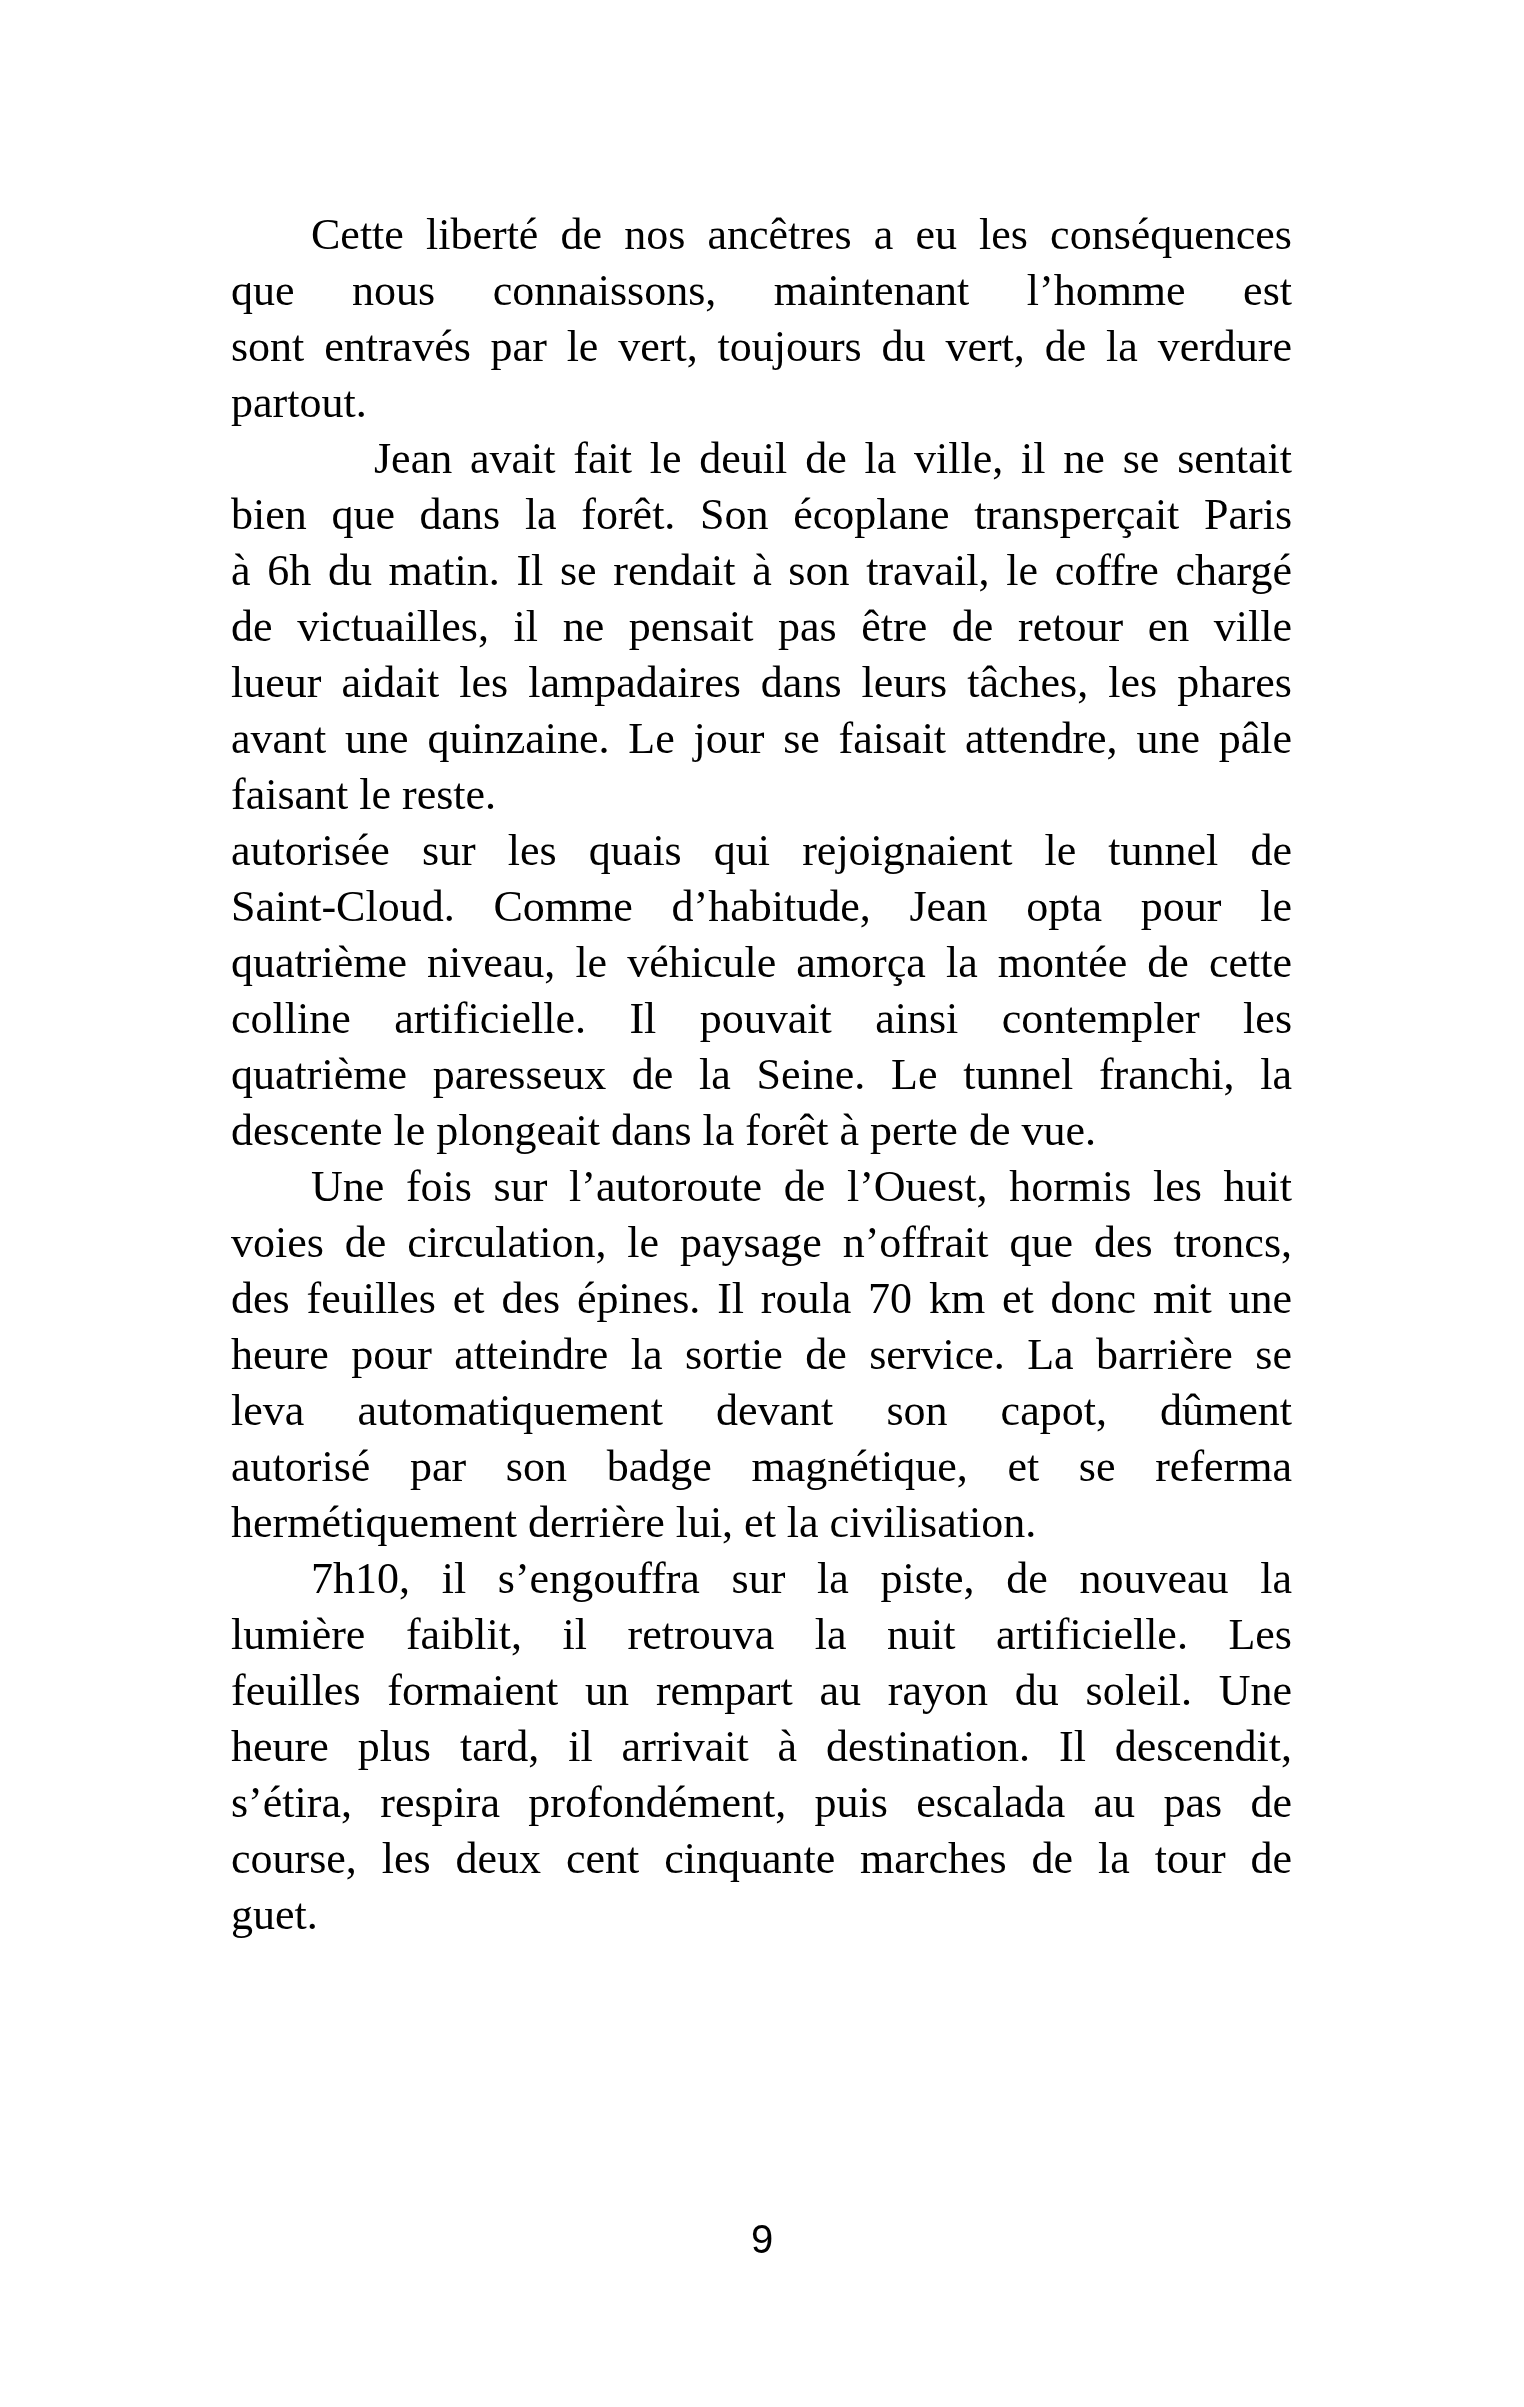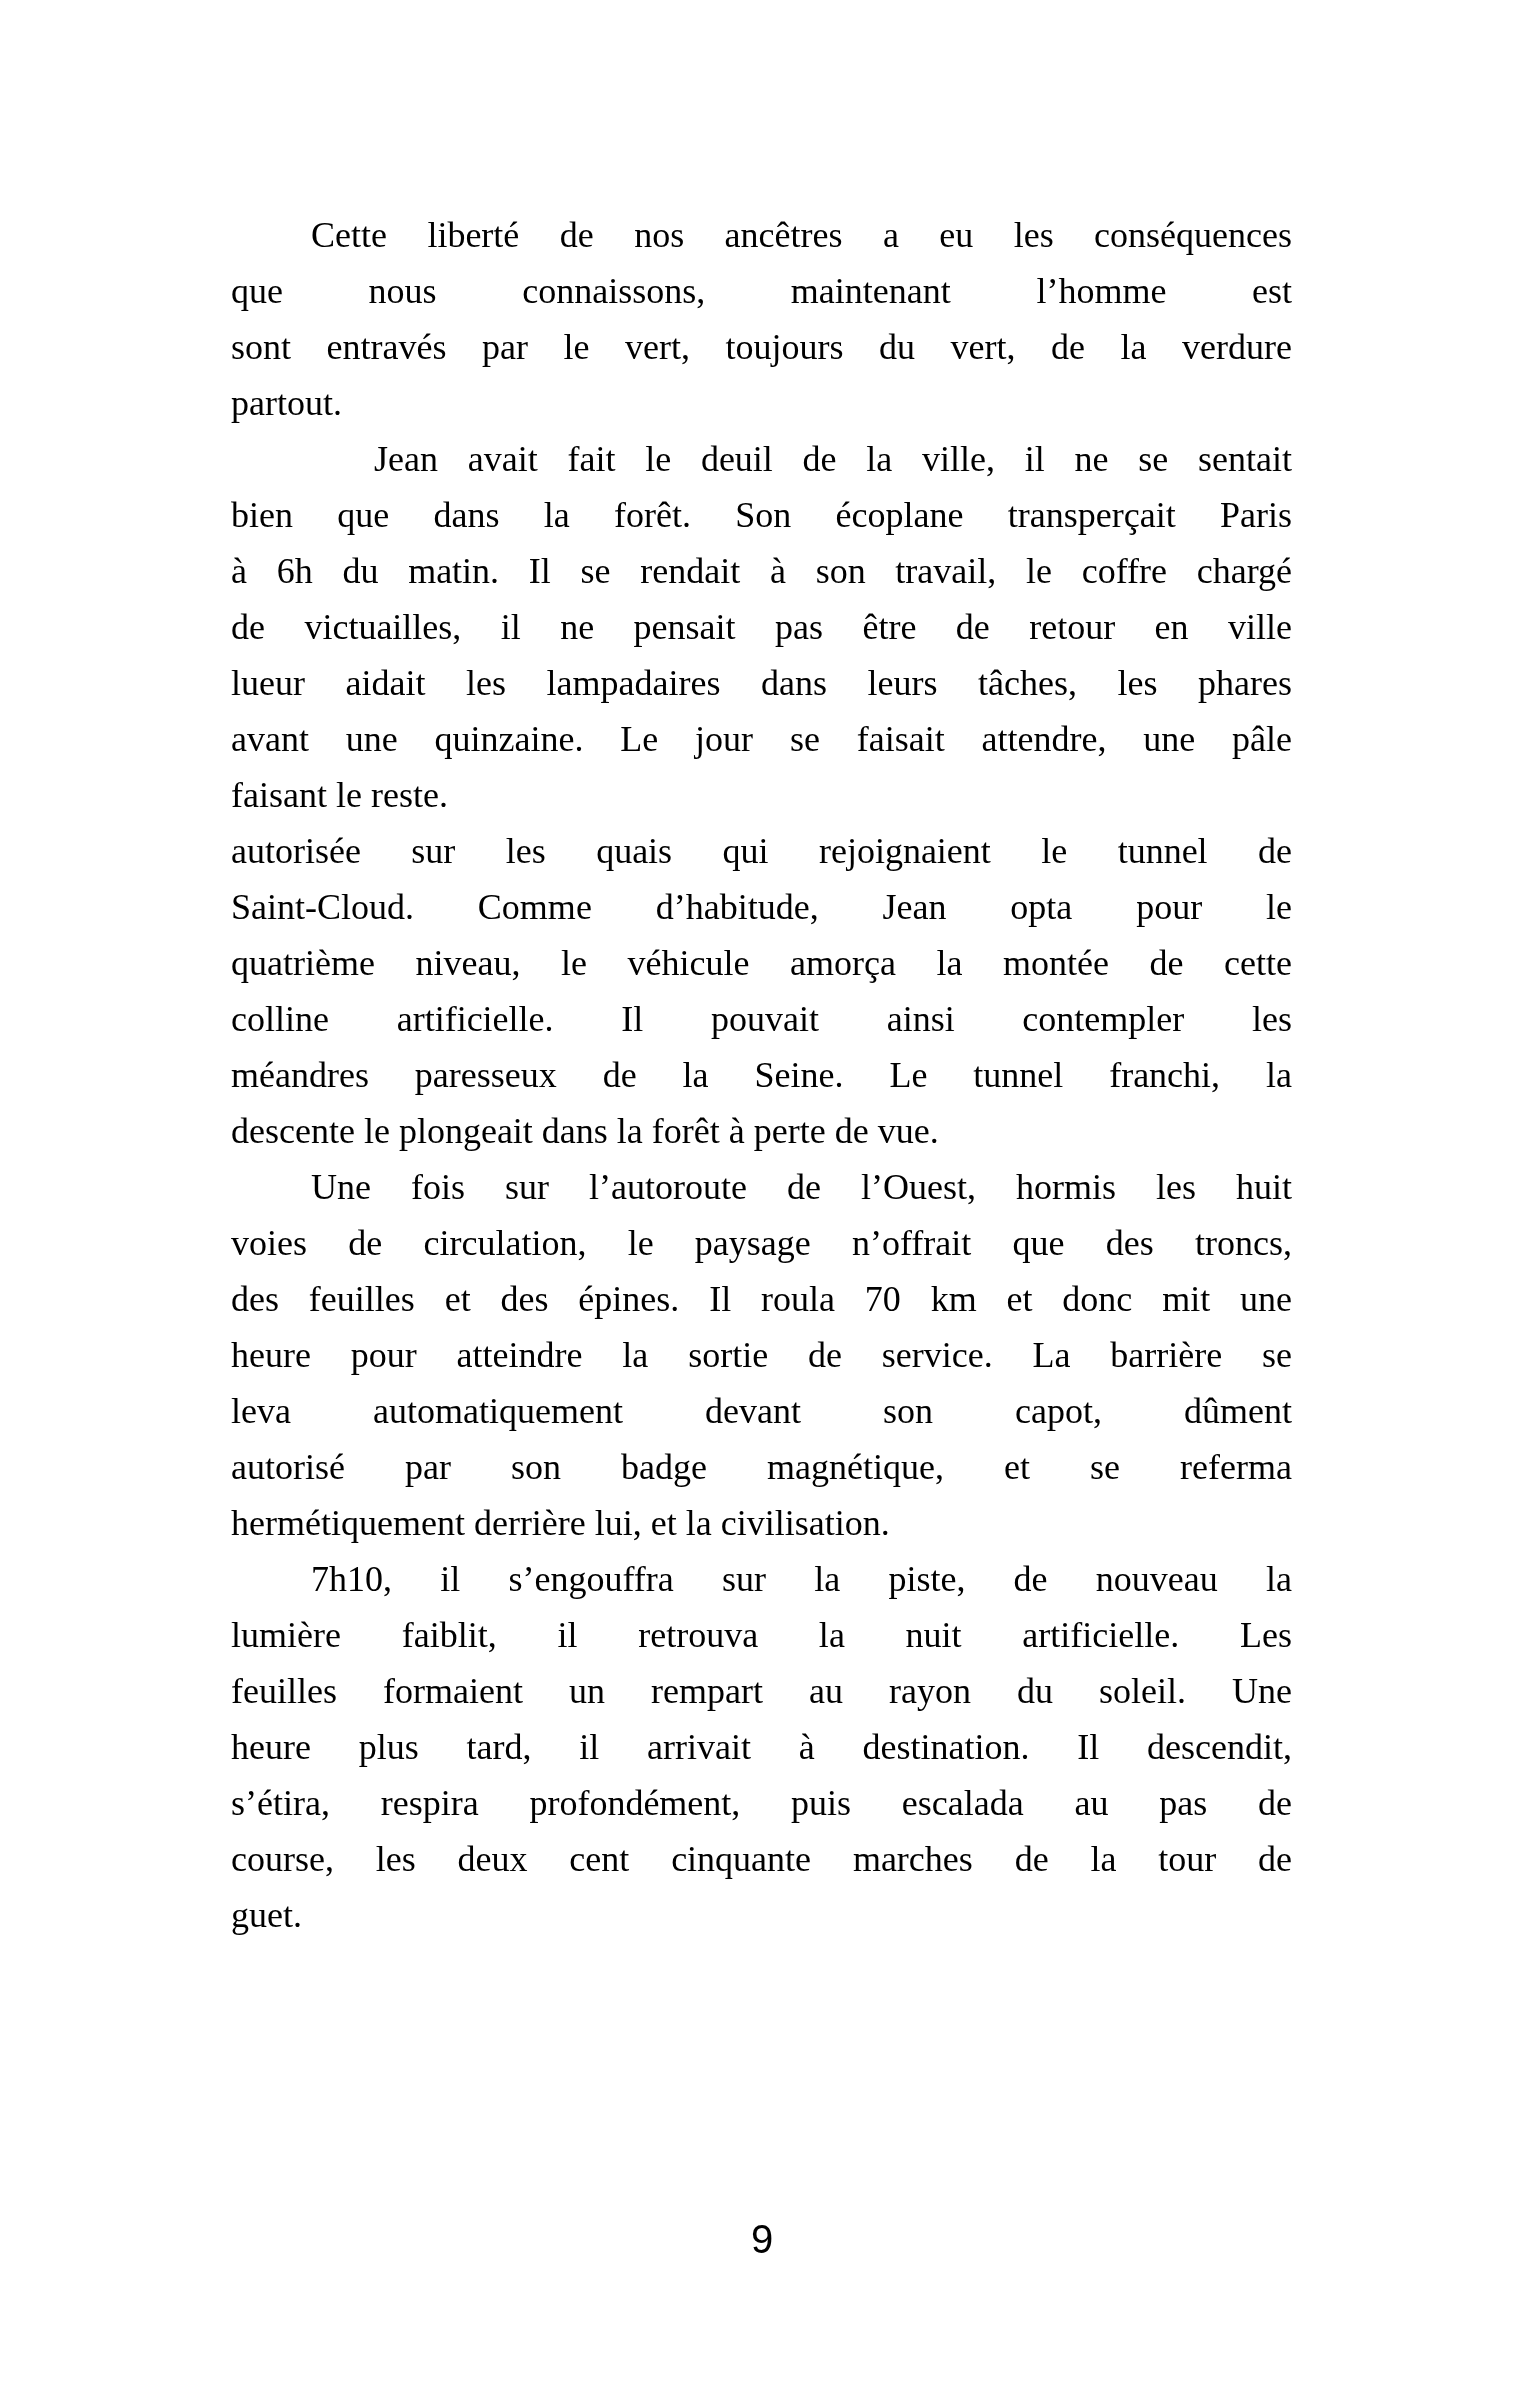--- a/index.html
+++ b/index.html
@@ -7,21 +7,21 @@
   .page {
     position: absolute; left: 0; top: 0; width: 1524px; height: 2407px;
     background: #ffffff;
   }
   .text-block {
     position: absolute;
     left: 231px;
     top: 207px;
     width: 1061px;
     font-family: "Liberation Serif", serif;
-    font-size: 36px;
+    font-size: 44px;
     line-height: 56px;
     color: #000000;
   }
   .line {
     display: block;
     white-space: nowrap;
     text-align: justify;
     text-align-last: justify;
     height: 56px;
     overflow: visible;
@@ -63,21 +63,21 @@
       <div class="line">lueur aidait les lampadaires dans leurs tâches, les phares</div>
       <div class="line">avant une quinzaine. Le jour se faisait attendre, une pâle</div>
       <div class="line last">faisant le reste.</div>
     </div>
 
     <div class="paragraph">
       <div class="line">autorisée sur les quais qui rejoignaient le tunnel de</div>
       <div class="line">Saint-Cloud. Comme d’habitude, Jean opta pour le</div>
       <div class="line">quatrième niveau, le véhicule amorça la montée de cette</div>
       <div class="line">colline artificielle. Il pouvait ainsi contempler les</div>
-      <div class="line">méandres paresseux de la Seine. Le tunnel franchi, la</div>
+      <div class="line">quatrième paresseux de la Seine. Le tunnel franchi, la</div>
       <div class="line last">descente le plongeait dans la forêt à perte de vue.</div>
     </div>
 
     <div class="paragraph">
       <div class="line indent1">Une fois sur l’autoroute de l’Ouest, hormis les huit</div>
       <div class="line">voies de circulation, le paysage n’offrait que des troncs,</div>
       <div class="line">des feuilles et des épines. Il roula 70 km et donc mit une</div>
       <div class="line">heure pour atteindre la sortie de service. La barrière se</div>
       <div class="line">leva automatiquement devant son capot, dûment</div>
       <div class="line">autorisé par son badge magnétique, et se referma</div>

